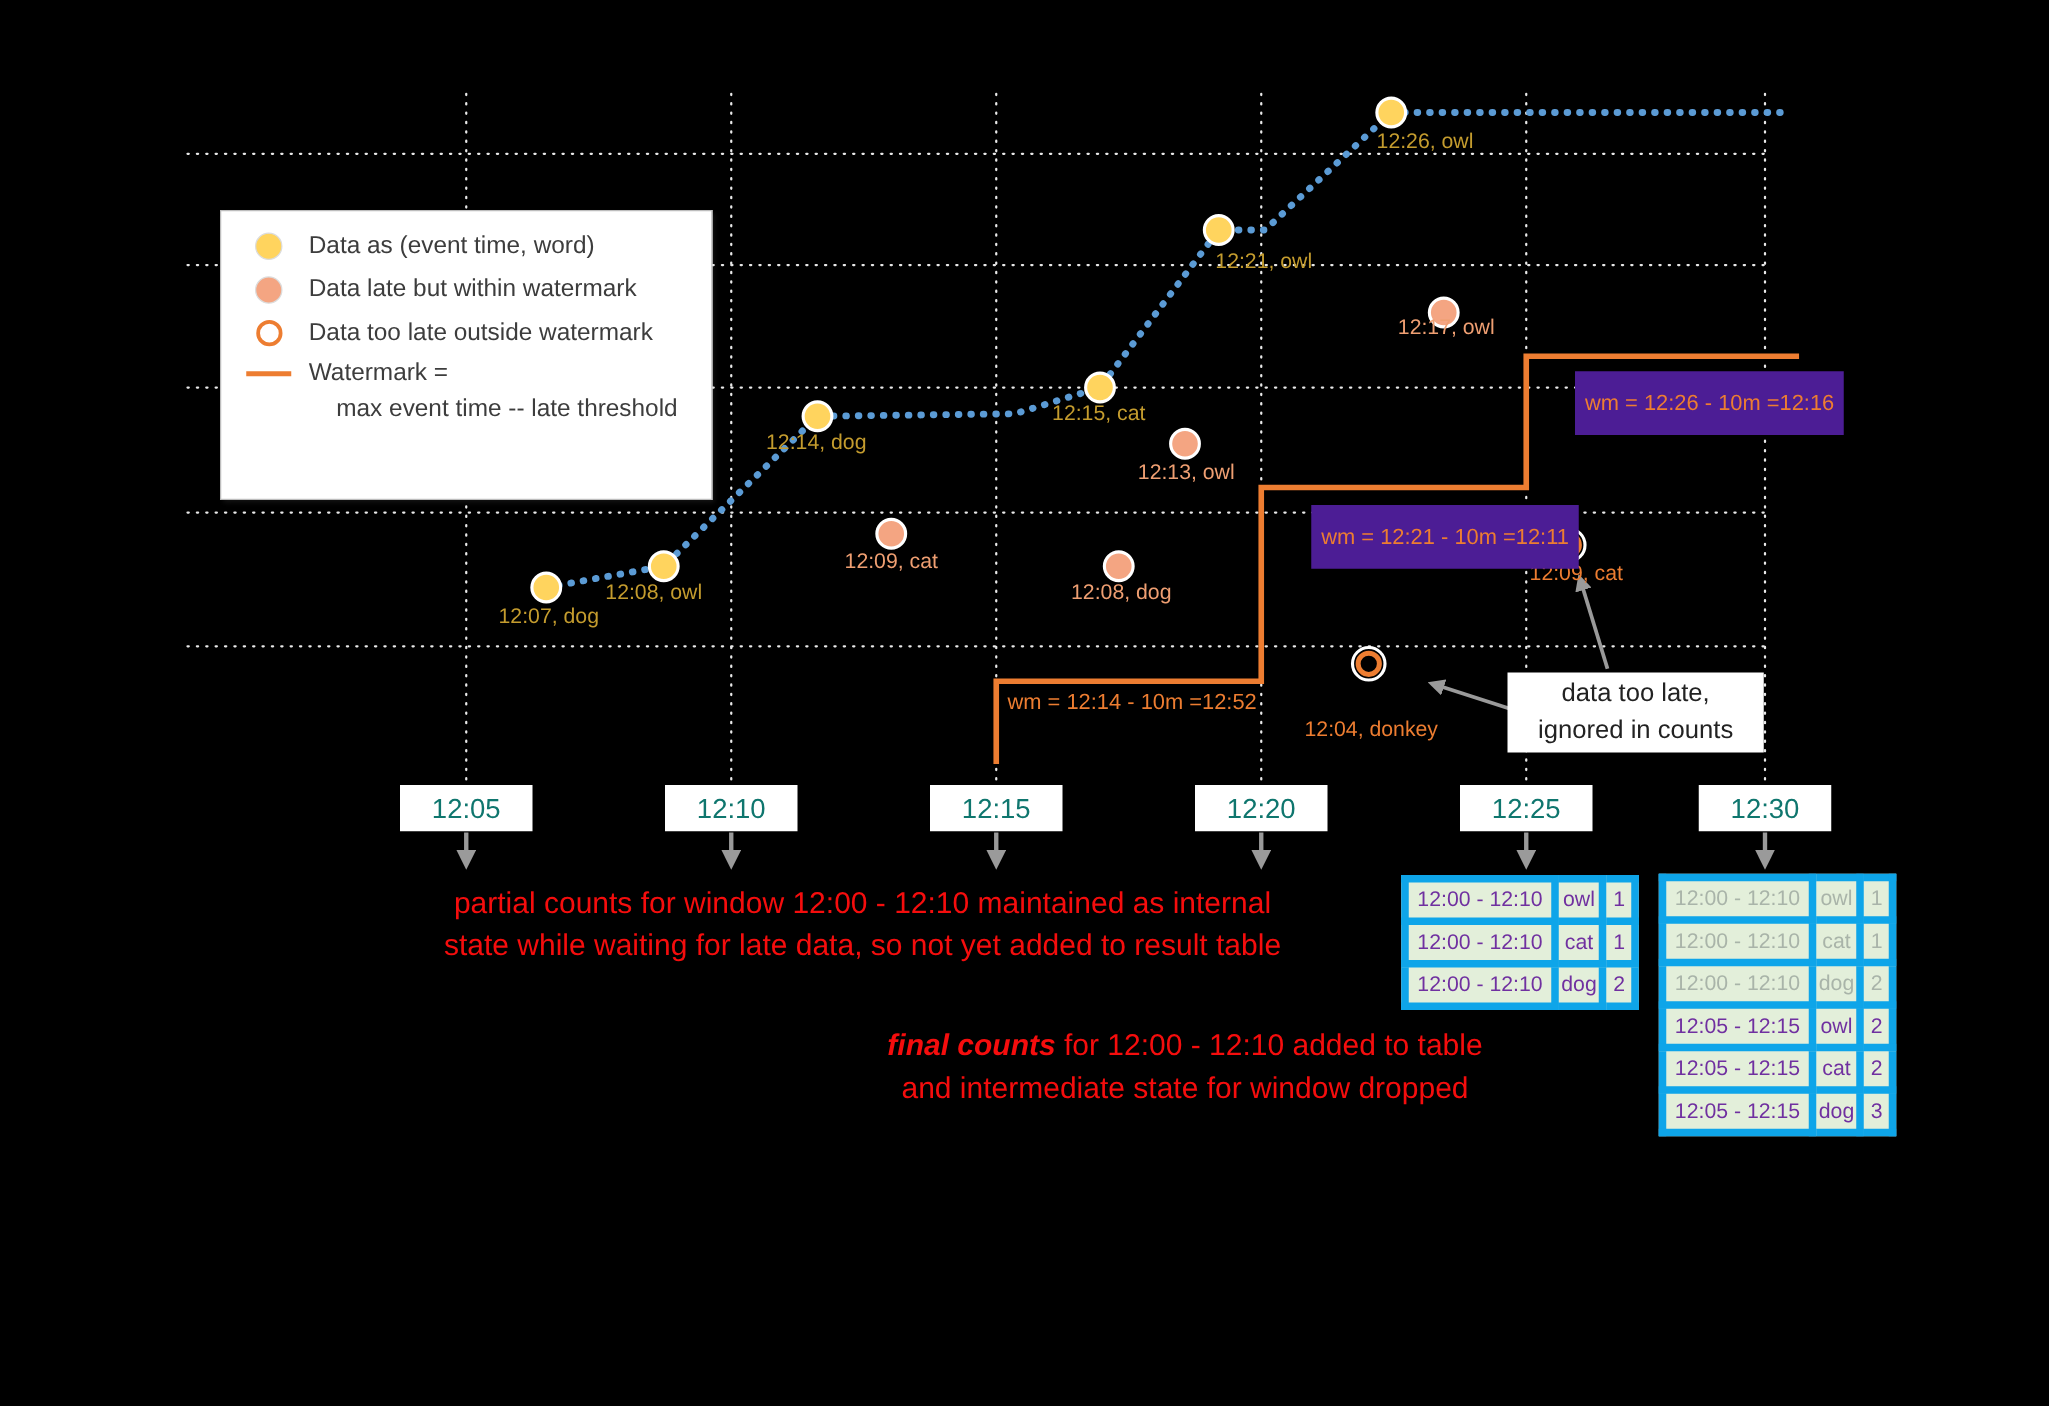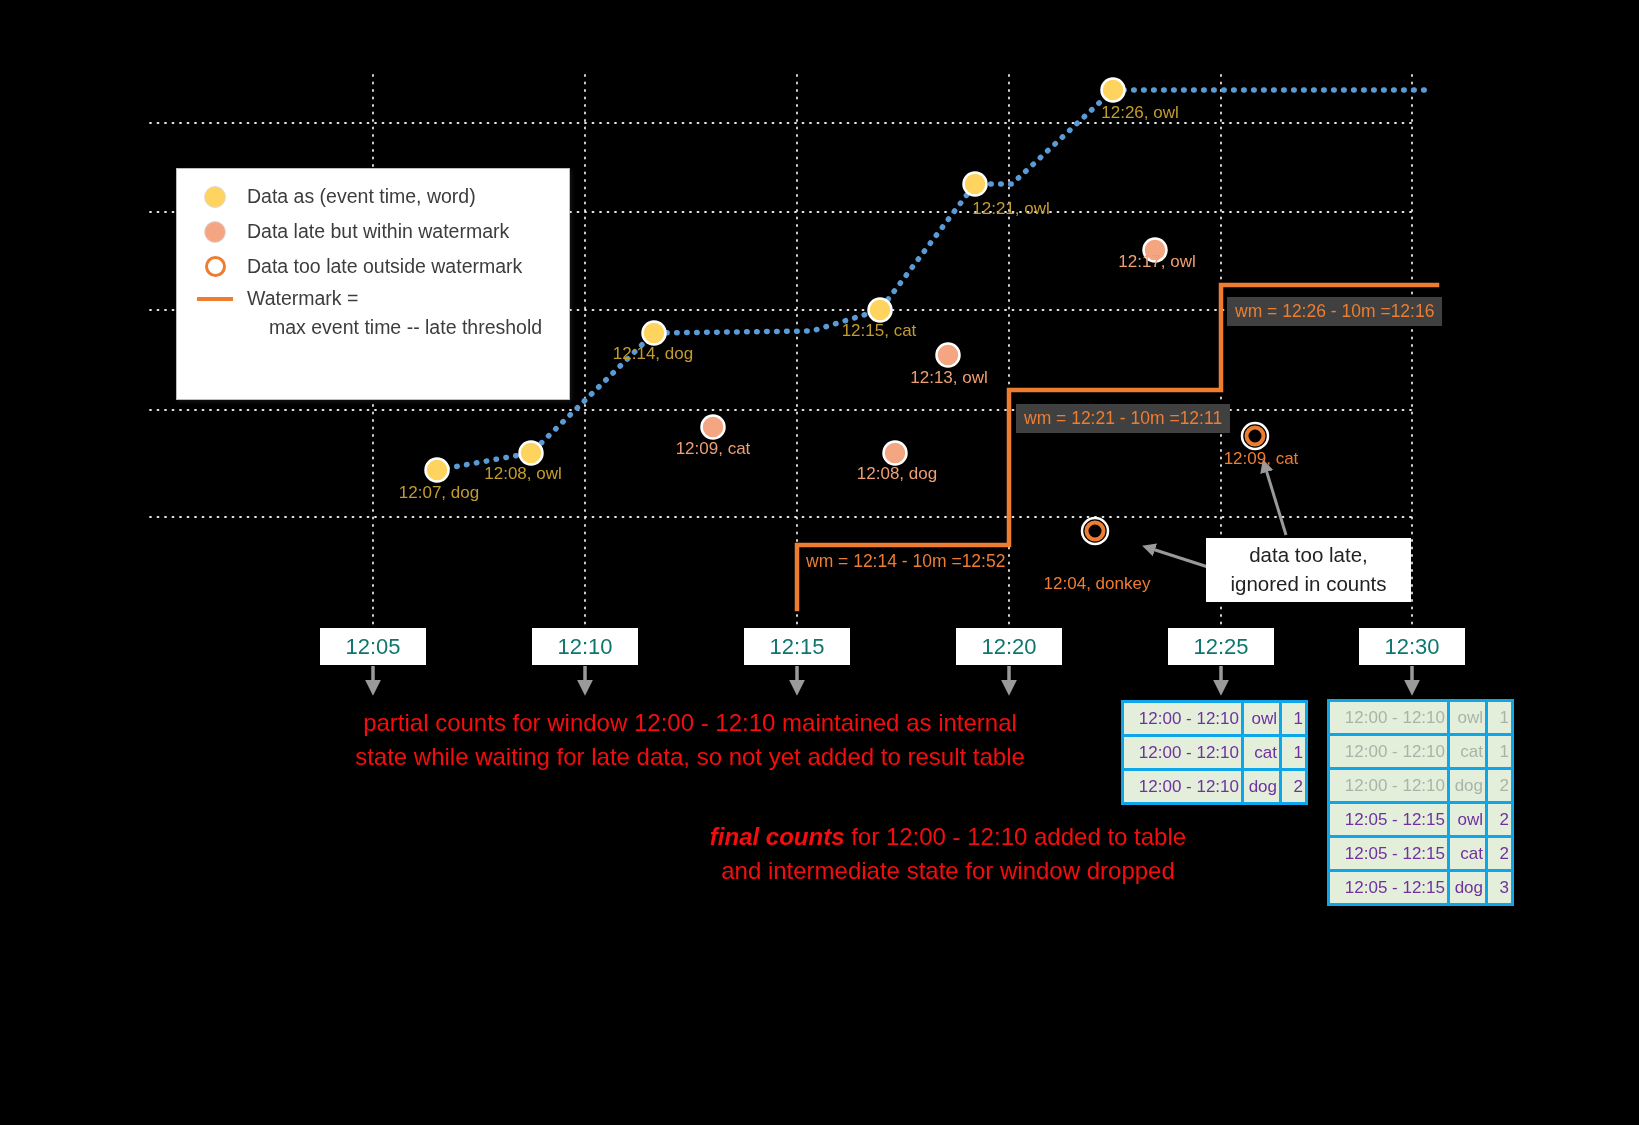--- a/index.html
+++ b/index.html
@@ -25,30 +25,30 @@
   .dot { width:22px; height:22px; border-radius:50%; }
   .dot-yellow { background:#ffd45e; border:1.5px solid #dcdcdc; }
   .dot-salmon { background:#f4a582; border:1.5px solid #dcdcdc; }
   .dot-open { width:21px; height:21px; border:3.5px solid #ed7d31; border-radius:50%; background:#fff; }
   .lline-blue { width:36px; height:0; border-top:5px dotted #5b9bd5; }
   .lline-orange { width:36px; height:0; border-top:4px solid #ed7d31; }
   .ltext { font-size:19.5px; color:#3d3d3d; white-space:nowrap; }
   .lindent { margin-left:72px; }
 
   .wm-label { position:absolute; color:#ed7d31; font-size:17.5px; white-space:nowrap; }
-  .wm-box { background:#404040; padding:4px 8px; }
+  .wm-box { background:#4c1d95; padding:15px 8px;margin-left:33px; }
 
   .callout { position:absolute; left:1206px; top:538px; width:205px; height:64px; background:#fff;
              color:#222; font-size:20.5px; text-align:center; line-height:29px; padding-top:2px; }
 
   .note { position:absolute; color:#f50d0d; font-size:24px; text-align:center; line-height:33.5px; }
   .note .em { font-style:italic; font-weight:bold; }
 
   .gtable { position:absolute; border-collapse:collapse; background:#e3efda; border:3px solid #70ad47; }
-  .gtable td { border:3px solid #0ea5e9; font-size:17px; color:#7030a0; text-align:right;
+  .gtable td { border:6px solid #0ea5e9; font-size:17px; color:#7030a0; text-align:center;
                height:34px; padding:0 2px; white-space:nowrap; }
   .gtable tr.faded td { color:#a9b4a9; }
   .col-window { width:120px; } .col-word { width:38px; } .col-count { width:26px; }
 </style>
 </head>
 <body>
 
 <div class="canvas">
 
   <svg class="layer" width="1639" height="1125" viewBox="0 0 1639 1125">

